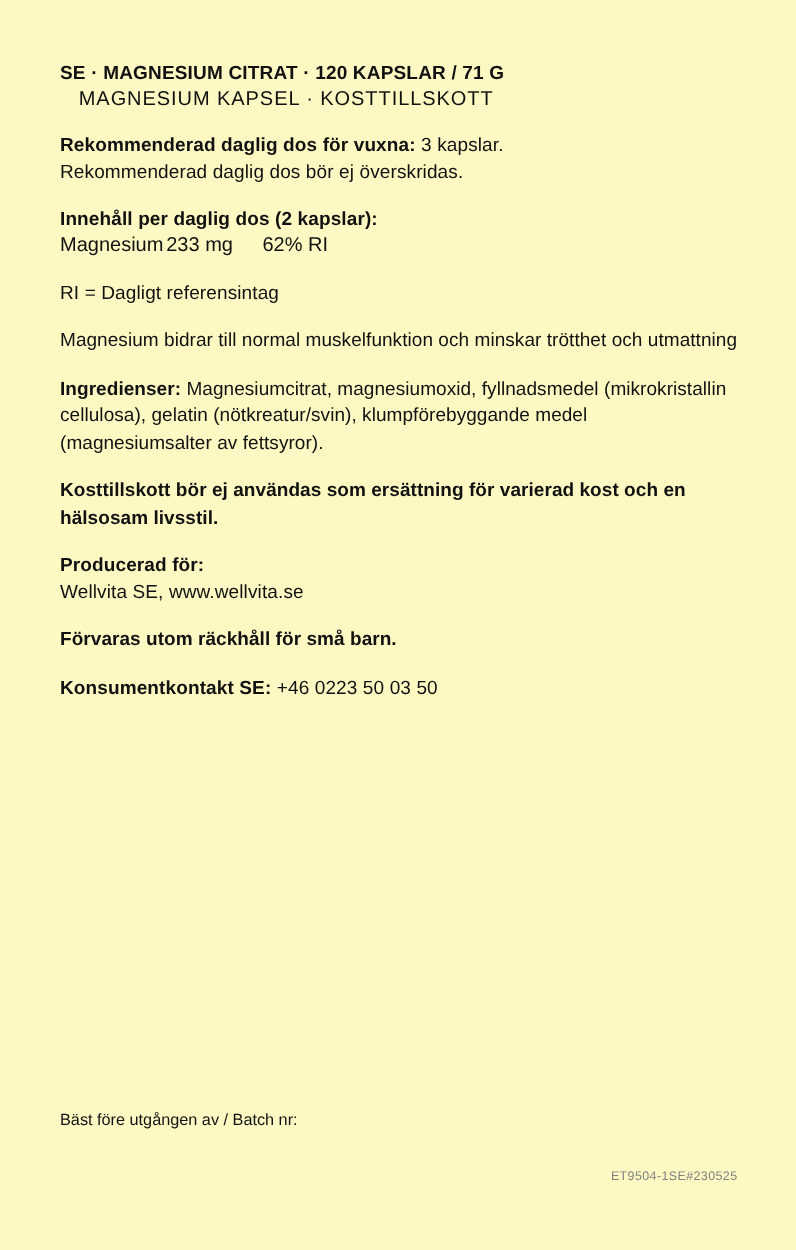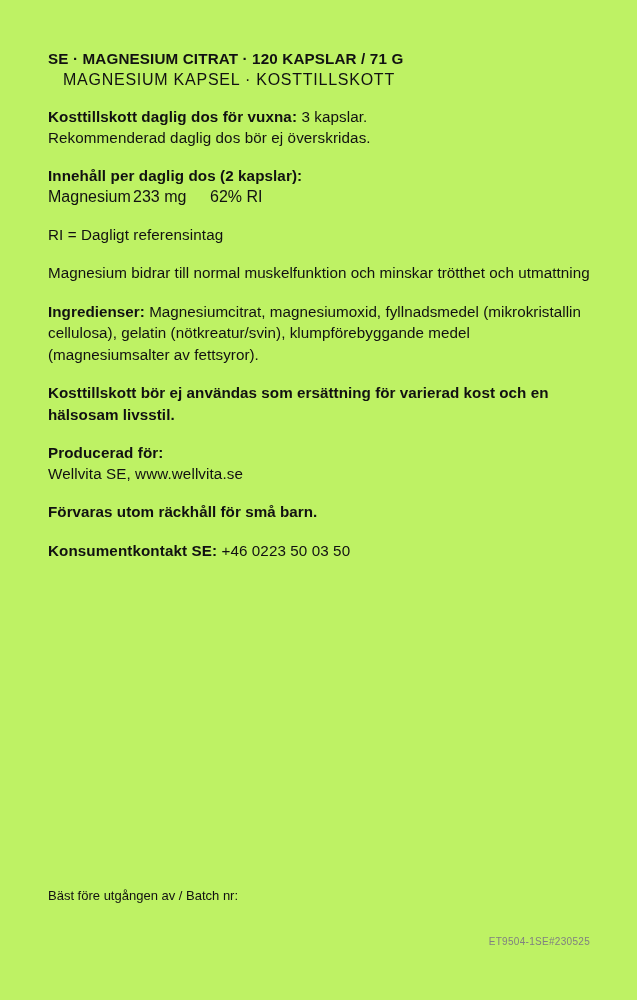--- a/index.html
+++ b/index.html
@@ -13,21 +13,21 @@
     font-family: "Liberation Sans", sans-serif;
     color: #111111;
     -webkit-font-smoothing: antialiased;
   }
   .label-page {
     position: relative;
     width: 637px;
     height: 1000px;
     box-sizing: border-box;
     padding: 48px 47px 0 48px;
-    background: #bef264;
+    background: #fef9c3;
   }
   .block {
     margin-bottom: 17px;
   }
   .line {
     font-size: 15.2px;
     line-height: 21px;
     letter-spacing: 0.1px;
   }
   .bold {
@@ -98,21 +98,21 @@
 <body>
 
 <div class="label-page">
 
   <div class="title-block">
     <div class="title-line">SE · MAGNESIUM CITRAT · 120 KAPSLAR / 71 G</div>
     <div class="subtitle-line">MAGNESIUM KAPSEL · KOSTTILLSKOTT</div>
   </div>
 
   <div class="block">
-    <div class="line"><span class="inline-label">Kosttillskott daglig dos för vuxna:</span> <span class="inline-value">3 kapslar.</span></div>
+    <div class="line"><span class="inline-label">Rekommenderad daglig dos för vuxna:</span> <span class="inline-value">3 kapslar.</span></div>
     <div class="line">Rekommenderad daglig dos bör ej överskridas.</div>
   </div>
 
   <div class="block">
     <div class="line bold">Innehåll per daglig dos (2 kapslar):</div>
     <div class="nutrient-row"><span class="nutrient-name">Magnesium</span><span class="nutrient-amount">233 mg</span><span class="nutrient-ri">62% RI</span></div>
   </div>
 
   <div class="block">
     <div class="line">RI = Dagligt referensintag</div>

